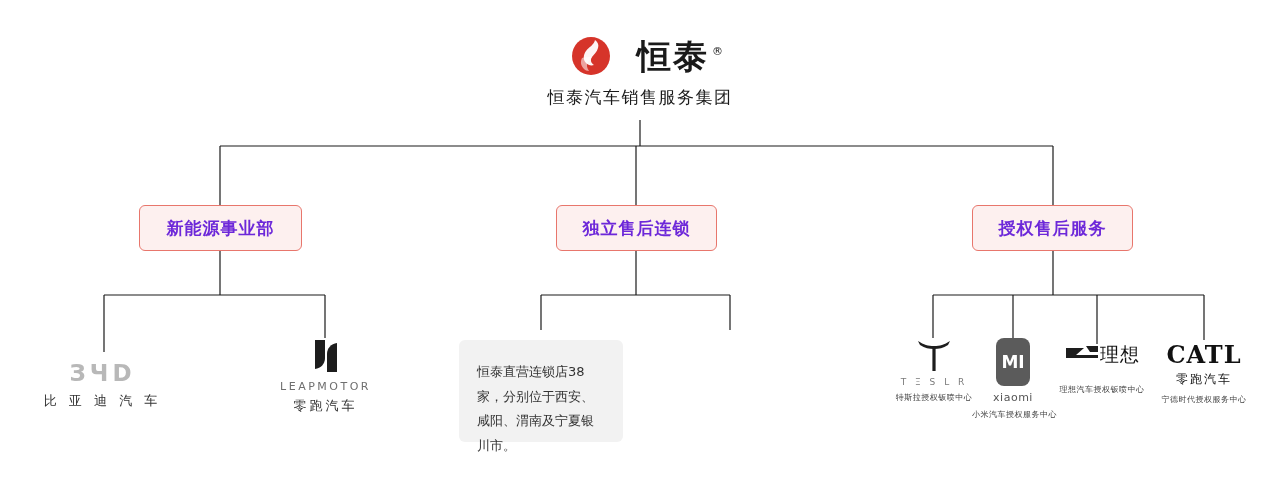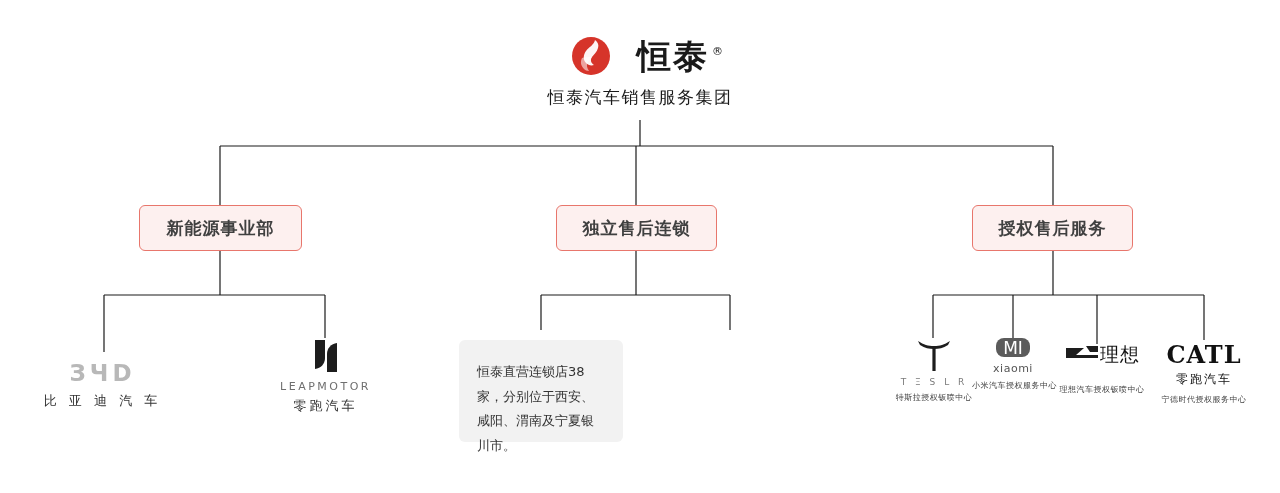--- a/index.html
+++ b/index.html
@@ -76,21 +76,21 @@
   }
 
   
   .dept {
     position: absolute;
     box-sizing: border-box;
     height: 46px;
     border: 1px solid #e8766c;
     border-radius: 6px;
     background: #fdf0ef;
-    color: #404040;
+    color: #6d28d9;
     font-family: "DejaVu Sans", sans-serif;
     font-size: 17px;
     font-weight: bold;
     letter-spacing: 1px;
     display: flex;
     align-items: center;
     justify-content: center;
   }
   #dept-0 { left: 139px; top: 205px; width: 163px; }
   #dept-1 { left: 556px; top: 205px; width: 161px; }
@@ -159,25 +159,25 @@
   #brand-leap .bname { font-size: 11px; letter-spacing: 2.5px; color: #6f6f6f; margin-top: 6px;}
   #brand-leap .bsub { font-size: 13px; letter-spacing: 3px; margin-top: 4px; }
 
   
   #brand-tesla { left: 888px; top: 338px; width: 92px; }
   #brand-tesla .bname { font-size: 9px; letter-spacing: 3px; color: #7a7a7a; margin-top: 5px; }
 
   
   #brand-xiaomi { left: 972px; top: 338px; width: 82px; }
   .mi-box {
-    width: 34px; height: 19px;
+    width: 34px; height: 48px;
     background: #5b5b5b;
     border-radius: 8px;
     display: flex; align-items: center; justify-content: center;
-    color: #fff; font-size: 17px; font-weight: normal;
+    color: #fff; font-size: 17px; font-weight: bold;
     font-family: "DejaVu Sans", sans-serif;
     letter-spacing: 0px;
   }
   #brand-xiaomi .bname { font-size: 11px; letter-spacing: 0.5px; color: #555; margin-top: 5px; }
 
   
   #brand-li { left: 1052px; top: 342px; width: 100px; }
   .li-row { display: flex; align-items: center; justify-content: center; }
   .li-text { font-size: 19px; color: #111; letter-spacing: 1px; font-family: "DejaVu Sans", sans-serif;}
   #brand-li .btiny { margin-top: 16px; }

